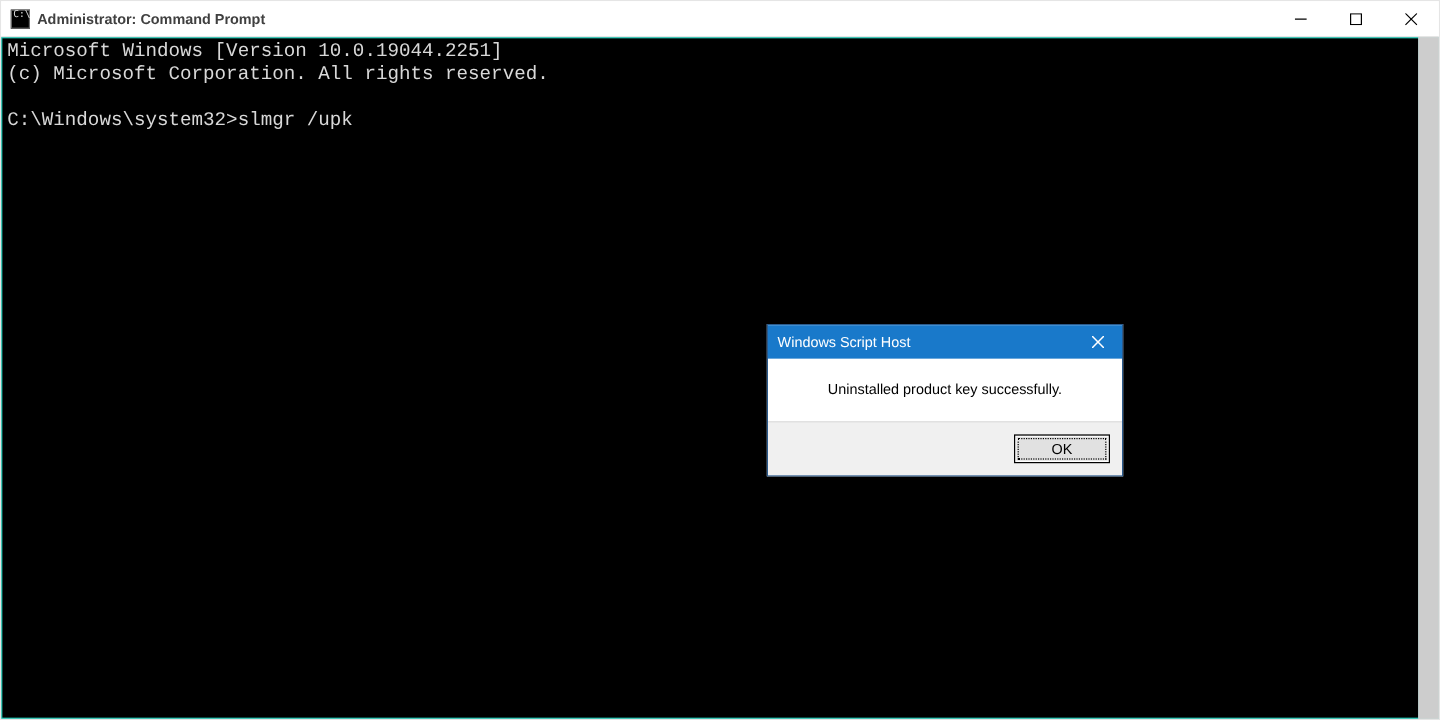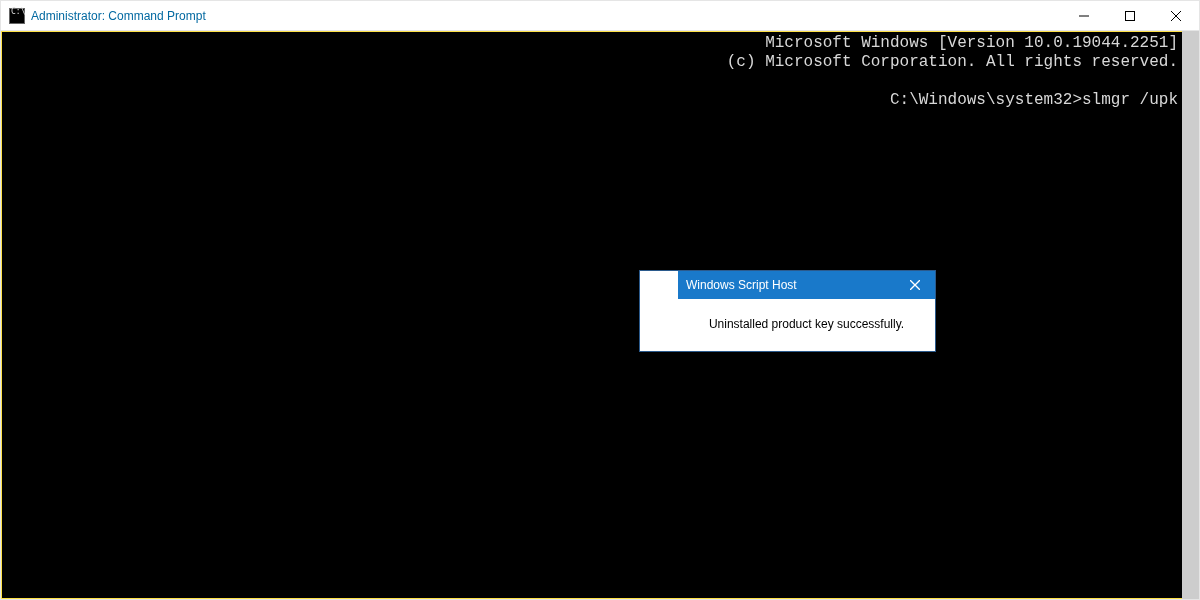--- a/index.html
+++ b/index.html
@@ -35,38 +35,38 @@
     content: "C:\\";
     position: absolute;
     left: 1px; top: -1px;
     font-size: 8px;
     color: #ddd;
     font-family: Consolas, monospace;
     line-height: 8px;
   }
   .titlebar .title {
     font-size: 12px;
-    color: #0369a1;
+    color: #404040;
     flex: 0 0 auto;
+    font-weight: bold;
   }
   .titlebar .spacer { flex: 1 1 auto; }
   .titlebar .winbtn {
     width: 46px; height: 30px;
     display: flex; align-items: center; justify-content: center;
     font-family: "Segoe UI", sans-serif;
     color: #000;
   }
   .titlebar .winbtn svg { display: block; }
   
   .termwrap {
     position: absolute;
     left: 0; right: 0; top: 30px; bottom: 0;
-    background: #fde047;
+    background: #14b8a6;
     display: flex;
-    text-align: right;
   }
   .terminal {
     flex: 1 1 auto;
     background: #000;
     color: #d8d8d8;
     font-family: Consolas, "Courier New", monospace;
     font-size: 16px;
     line-height: 19px;
     padding: 2px 4px;
     white-space: pre;
@@ -85,21 +85,20 @@
   }
   
   .dialog {
     position: absolute;
     left: 638px; top: 269px;
     width: 297px;
     box-shadow: 0 2px 6px rgba(0,0,0,0.5);
     border: 1px solid #2b5a8c;
     background: #fff;
     font-size: 12px;
-    padding-left: 38px;
   }
   .dialog-titlebar {
     height: 28px;
     background: #1979ca;
     color: #fff;
     display: flex;
     align-items: center;
     padding-left: 8px;
   }
   .dialog-titlebar .dspacer { flex: 1 1 auto; }
@@ -176,15 +175,18 @@
       <div class="dialog-close">
         <svg width="10" height="10" viewBox="0 0 10 10">
             <line x1="0" y1="0" x2="10" y2="10" stroke="#fff" stroke-width="1.3"></line>
             <line x1="10" y1="0" x2="0" y2="10" stroke="#fff" stroke-width="1.3"></line>
           </svg>
       </div>
     </div>
     <div class="dialog-body">
       <span>Uninstalled product key successfully.</span>
     </div>
+    <div class="dialog-footer">
+      <div class="dialog-ok">OK</div>
+    </div>
   </div>
 
 </div>
 
 </body></html>

